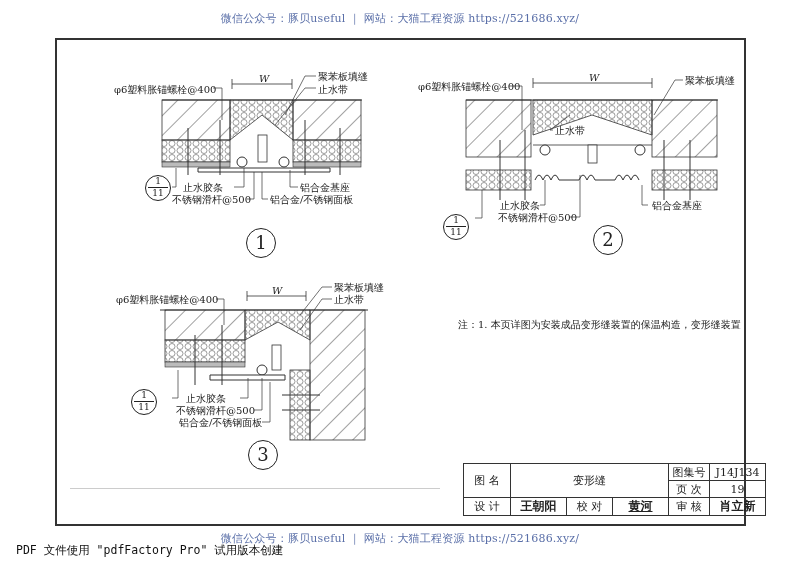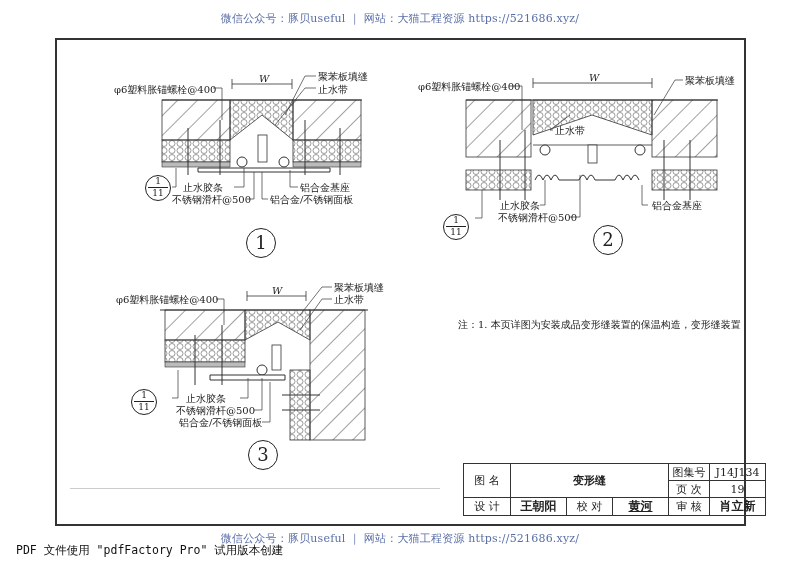--- a/index.html
+++ b/index.html
@@ -165,21 +165,21 @@
 <div class="circ" style="left:248px;top:440px;">3</div>
 
 <div class="notes">
   <div class="row"><span>注：</span><span>1. 本页详图为安装成品变形缝装置的保温构造，变形缝装置</span></div>
 </div>
 
 <table class="tb">
   <tbody>
       <tr>
     <td rowspan="2" style="width:46px;">图 名</td>
-    <td colspan="3" rowspan="2" style="width:155px;font-weight:bold;">变形缝</td>
+    <td colspan="3" rowspan="2" style="width:155px;">变形缝</td>
     <td style="width:40px;">图集号</td>
     <td style="width:55px;">J14J134</td>
   </tr>
   <tr>
     <td>页 次</td>
     <td>19</td>
   </tr>
   <tr>
     <td>设 计</td>
     <td class="sig" style="width:55px;">王朝阳</td>

